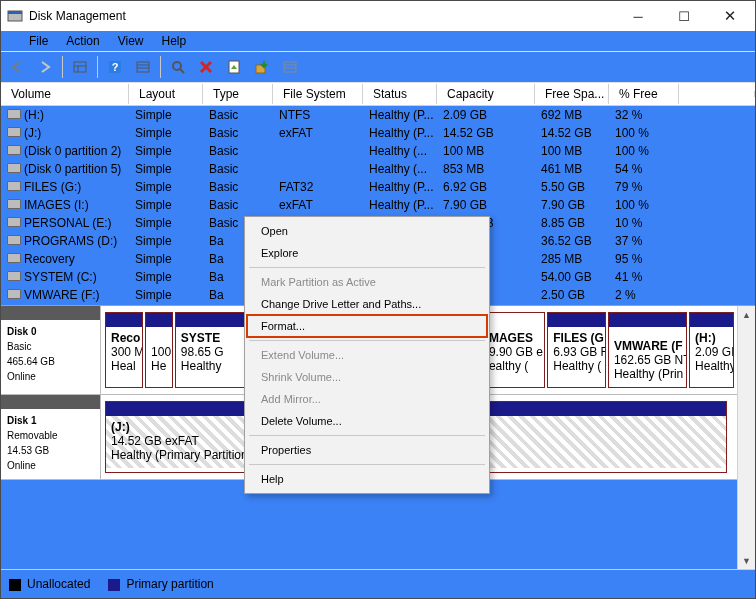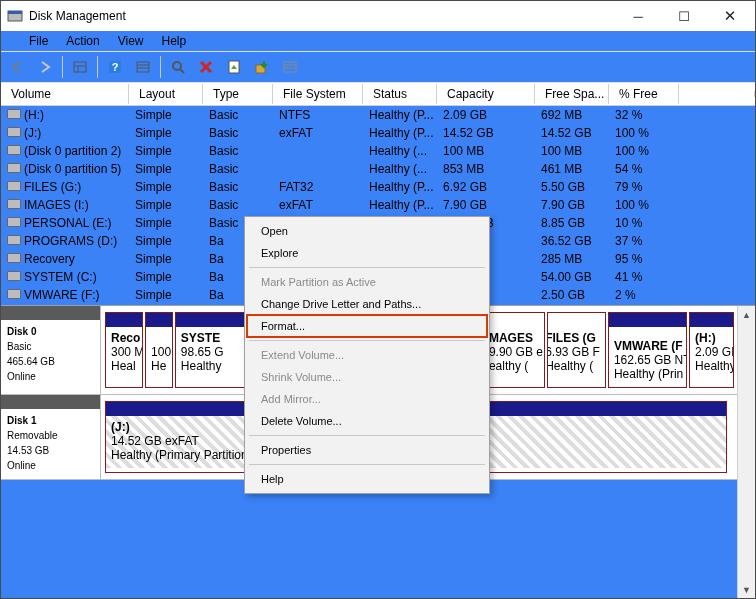--- a/index.html
+++ b/index.html
@@ -300,21 +300,21 @@
               <div class="pbody"><b>SYSTE</b><br>98.65 G<br>Healthy</div>
             </div>
             <div class="part" style="width: 262px;">
               <div class="pbar"></div>
               <div class="pbody"><b></b><br><br></div>
             </div>
             <div class="part" style="width: 66px; align-items: center;">
               <div class="pbar"></div>
               <div class="pbody"><b>MAGES</b><br>9.90 GB e<br>ealthy (</div>
             </div>
-            <div class="part" style="width: 66px; align-items: flex-end;">
+            <div class="part" style="width: 66px;">
               <div class="pbar"></div>
               <div class="pbody"><b>FILES  (G</b><br>6.93 GB F<br>Healthy (</div>
             </div>
             <div class="part" style="width: 90px; gap: 8px;">
               <div class="pbar"></div>
               <div class="pbody"><b>VMWARE  (F</b><br>162.65 GB NT<br>Healthy (Prin</div>
             </div>
             <div class="part" style="width: 50px;">
               <div class="pbar"></div>
               <div class="pbody"><b>(H:)</b><br>2.09 GB<br>Healthy</div>
@@ -334,20 +334,24 @@
           </div>
         </div>
       </div>
     <div class="vscroll">
       <div class="arr">▲</div>
       <div style="flex:1"></div>
       <div class="arr">▼</div>
     </div>
   </div>
 
+  <div class="legend">
+    <span><span class="swatch" style="background:#000"></span><span>Unallocated</span></span>
+    <span><span class="swatch" style="background:#1a1a8a"></span><span>Primary partition</span></span>
+  </div>
 
   <div class="ctxmenu">
     <div class="mi">Open</div>
     <div class="mi">Explore</div>
     <hr>
     <div class="mi disabled">Mark Partition as Active</div>
     <div class="mi">Change Drive Letter and Paths...</div>
     <div class="mi hl">Format...</div>
     <hr>
     <div class="mi disabled">Extend Volume...</div>

